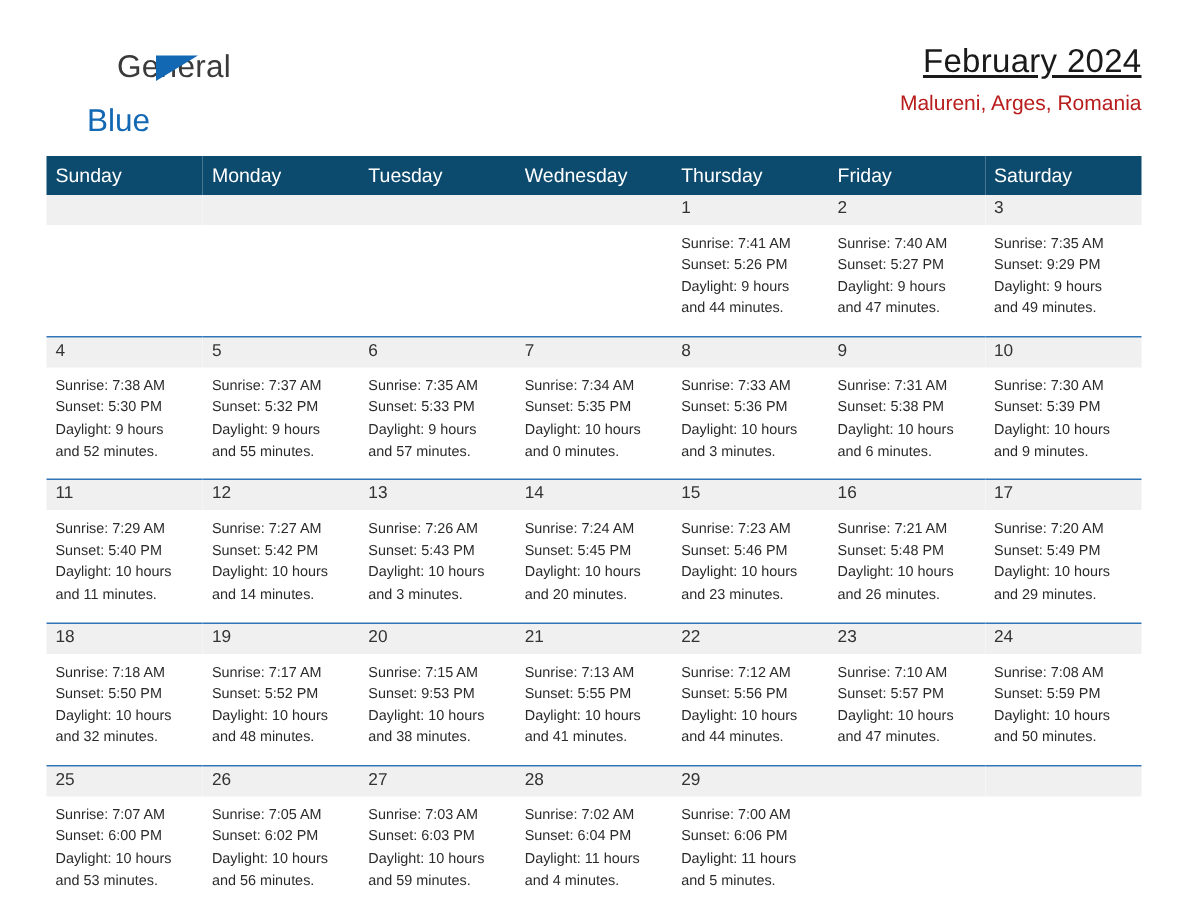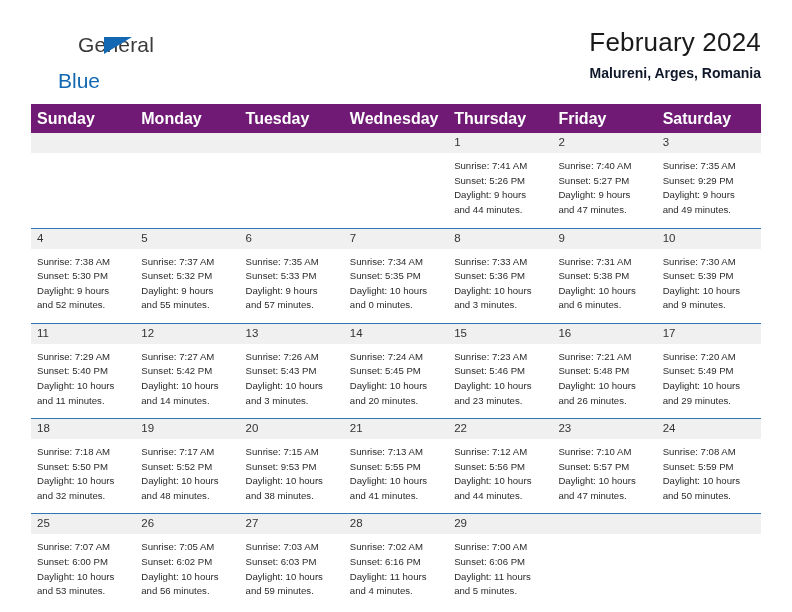--- a/index.html
+++ b/index.html
@@ -67,49 +67,50 @@
     font-family: "Liberation Sans", sans-serif;
   }
 
   .title-wrap {
     position: absolute;
     right: 0;
     top: 0;
     text-align: right;
   }
   .cal-title {
-    font-size: 26px;
+    font-size: 22px;
     color: #1a1a1a;
     line-height: 1.15;
     font-weight: normal;
     margin: 0;
     letter-spacing: .2px;
+    text-decoration: underline;
   }
   .cal-subtitle {
     font-size: 14px;
-    color: #0f172a;
+    color: #b91c1c;
     margin: 8px 0 0 0;
     line-height: 1.1;
-    font-weight: bold;
+    font-weight: normal;
   }
 
   
   .cal {
     position: absolute;
     left: 31px;
     top: 104px;
     width: 730px;
     border-collapse: collapse;
     table-layout: fixed;
   }
   .cal th {
-    background: #701a75;
+    background: #0c4a6e;
     color: #ffffff;
-    font-size: 16px;
-    font-weight: bold;
+    font-size: 13px;
+    font-weight: normal;
     text-align: left;
     padding: 5px 0 5px 6px;
     line-height: 1.2;
     height: 12px;
   }
   .cal td {
     vertical-align: top;
     padding: 0;
     width: 104.28px;
     border-top: 1.4px solid #3076B6;
@@ -441,21 +442,21 @@
               <div>Sunrise: 7:03 AM</div>
               <div>Sunset: 6:03 PM</div>
               <div>Daylight: 10 hours</div>
               <div>and 59 minutes.</div>
             </div>
           </td>
           <td>
             <div class="daynum">28</div>
             <div class="cell-body">
               <div>Sunrise: 7:02 AM</div>
-              <div>Sunset: 6:16 PM</div>
+              <div>Sunset: 6:04 PM</div>
               <div>Daylight: 11 hours</div>
               <div>and 4 minutes.</div>
             </div>
           </td>
           <td>
             <div class="daynum">29</div>
             <div class="cell-body">
               <div>Sunrise: 7:00 AM</div>
               <div>Sunset: 6:06 PM</div>
               <div>Daylight: 11 hours</div>

